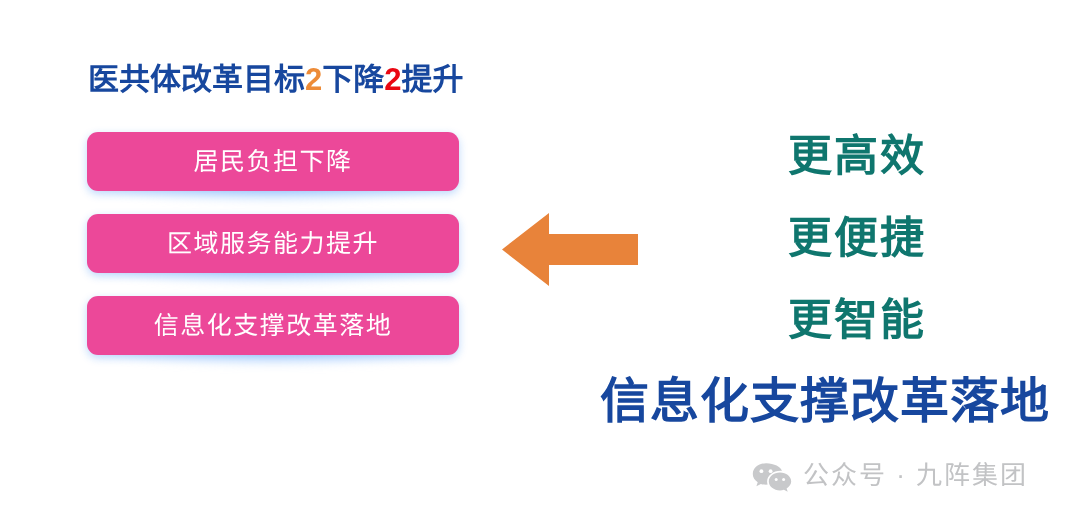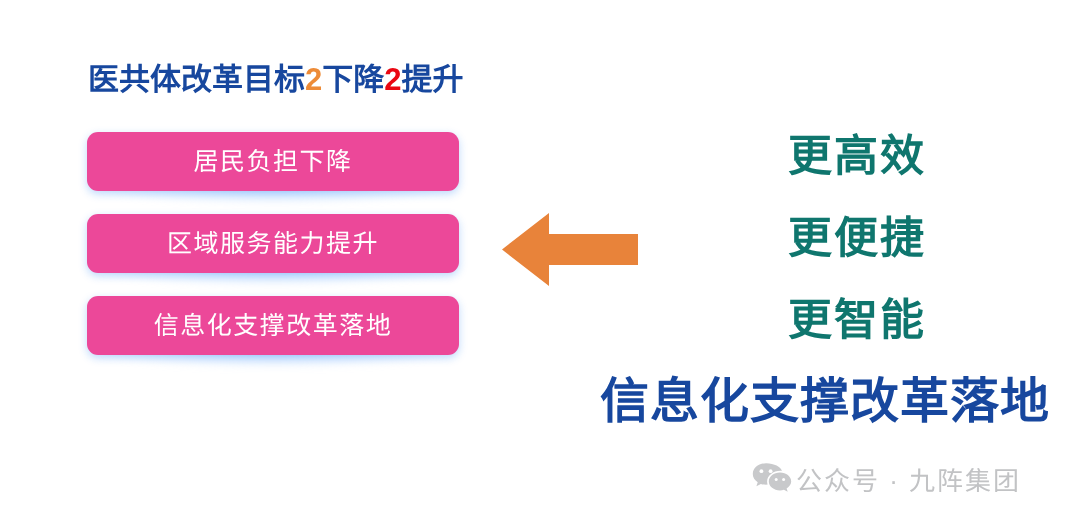--- a/index.html
+++ b/index.html
@@ -132,22 +132,22 @@
     white-space: nowrap;
     margin-left: 35px;
   }
 
   
   .watermark {
     position: absolute;
     left: 752px;
     top: 462px;
     display: flex;
-    align-items: flex-end;
-    gap: 4px;
+    align-items: flex-start;
+    gap: 11px;
   }
   .wm-icon {
     width: 40px;
     height: 32px;
     display: block;
   }
   .wm-text {
     font-size: 26px;
     color: #c2c3c5;
     letter-spacing: 2px;

